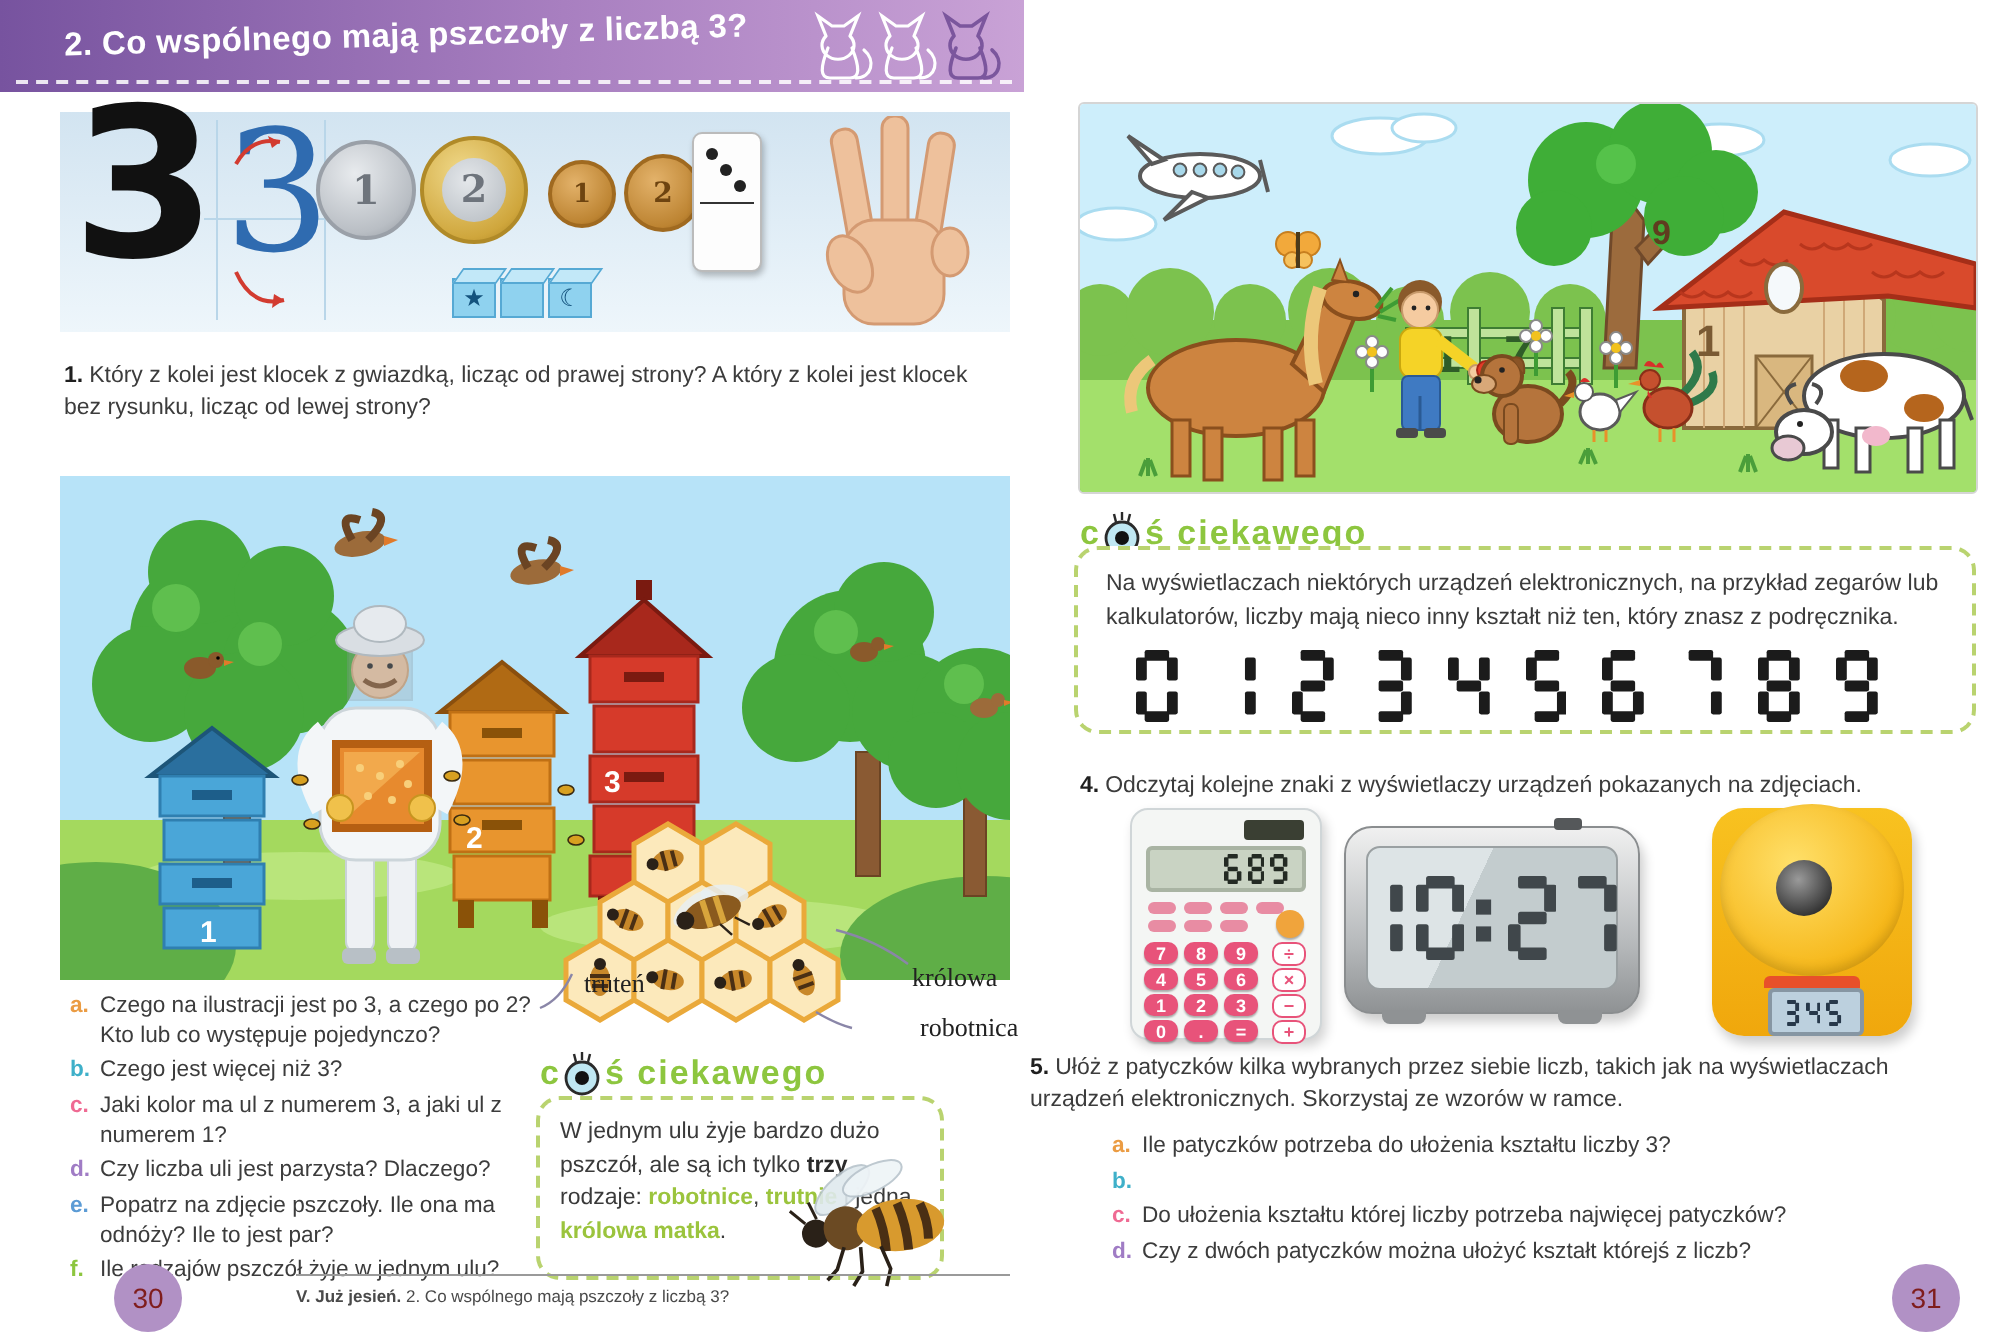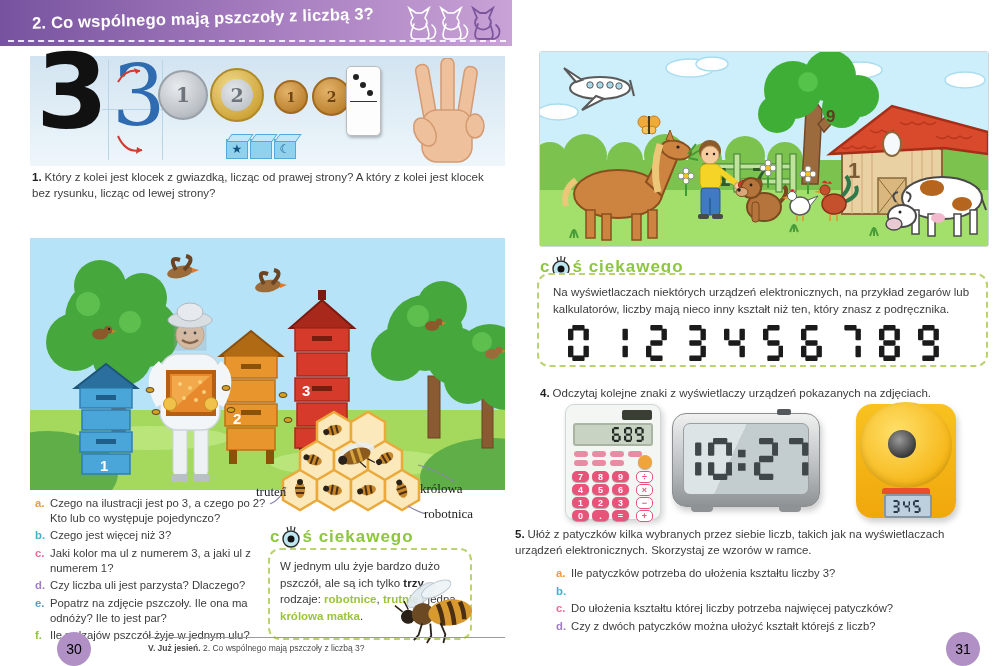--- a/index.html
+++ b/index.html
@@ -31,23 +31,23 @@
   .qnum{font-weight:bold;color:#1f1f1f;margin-right:3px;}
   .subq{display:flex;font-size:11.3px;line-height:1.3;margin-bottom:3px;color:#3c3c3c;}
   .lt{font-weight:bold;min-width:15px;flex:none;}
   .c0{color:#eb9c43}.c1{color:#3fb0c9}.c2{color:#ef6a93}.c3{color:#a07cc5}.c4{color:#5b9bd5}.c5{color:#8dc63f}
   
   .facthead{display:flex;align-items:center;font-weight:bold;font-size:17px;color:#8dc63f;letter-spacing:1px;}
   .factbox{border:2px dashed #b9d36f;border-radius:12px;background:#fff;}
   .rt-b{font-weight:bold;color:#2b2b2b}
   .rt-g{font-weight:bold;color:#9bc43d}
   
-  .beelabel{font-family:"Liberation Serif",serif;font-size:13px;color:#222;}
+  .beelabel{font-family:"Liberation Serif",serif;font-size:13px;color:#222;margin-left:36px;}
   
-  .pgcirc{width:34px;height:34px;border-radius:50%;background:#b191c5;color:#000000;display:flex;
+  .pgcirc{width:34px;height:34px;border-radius:50%;background:#b191c5;color:#7f1d1d;display:flex;
           align-items:center;justify-content:center;font-size:14px;}
   #footline{left:148px;top:637px;width:357px;border-top:1px solid #9a9a9a;}
   #foottext{left:148px;top:643px;font-size:8.5px;color:#4a4a4a;}
   
   #calc{left:565px;top:404px;width:94px;height:114px;background:#f4f6f4;border:1px solid #d0d6d8;border-radius:9px;
         box-shadow:2px 3px 6px rgba(0,0,0,.18);}
   #calc-solar{position:absolute;right:8px;top:5px;width:30px;height:10px;background:#3a3f33;border-radius:2px;}
   #calc-screen{position:absolute;left:7px;top:18px;width:80px;height:23px;background:#c9d3c3;
                border:2px solid #a9b4a3;border-radius:3px;display:flex;align-items:center;justify-content:flex-end;padding-right:4px;box-sizing:border-box;}
   .tinykey{position:absolute;width:14px;height:6px;border-radius:3px;background:#e88ca3;}
@@ -145,21 +145,21 @@
         <rect x="26" y="6" width="13" height="58" rx="6" transform="rotate(-10 32 60)"></rect>
         <rect x="43" y="0" width="13" height="64" rx="6"></rect>
         <rect x="59" y="8" width="13" height="54" rx="6" transform="rotate(9 65 60)"></rect>
         <rect x="24" y="52" width="50" height="52" rx="15"></rect>
         <ellipse cx="77" cy="68" rx="9" ry="12"></ellipse>
         <ellipse cx="27" cy="74" rx="10" ry="15" transform="rotate(-28 27 74)"></ellipse>
       </g>
     </svg>
   </div>
 
-  <div class="abs q" style="left:32px;top:170px;width:462px">
+  <div class="abs q" style="left:32px;top:181px;width:462px">
     <span class="qnum">1.</span><span>Który z kolei jest klocek z gwiazdką, licząc od prawej strony? A który z kolei jest klocek bez rysunku, licząc od lewej strony?</span>
   </div>
 
   <svg class="abs" style="left:30px;top:238px" width="475" height="252" viewBox="0 0 475 252">
     <rect width="475" height="252" fill="#b7e3f8"></rect>
     <rect y="172" width="475" height="80" fill="#a4d95e"></rect>
     <ellipse cx="120" cy="200" rx="80" ry="12" fill="#b9e57b"></ellipse>
     <ellipse cx="330" cy="225" rx="90" ry="14" fill="#b9e57b"></ellipse>
     <ellipse cx="18" cy="235" rx="70" ry="42" fill="#5fae47"></ellipse>
     <ellipse cx="462" cy="240" rx="72" ry="40" fill="#5fae47"></ellipse>

